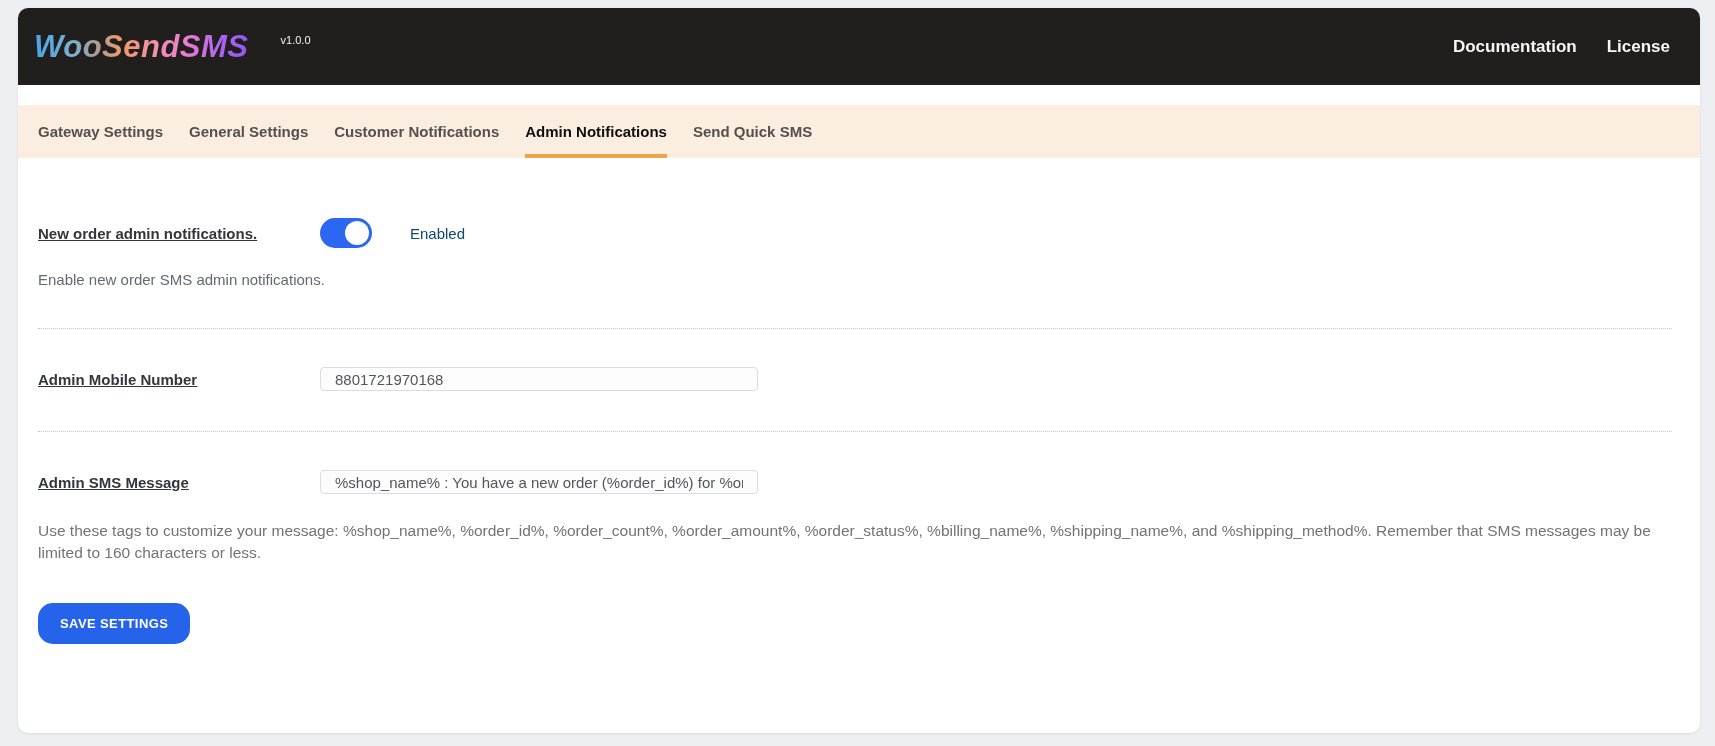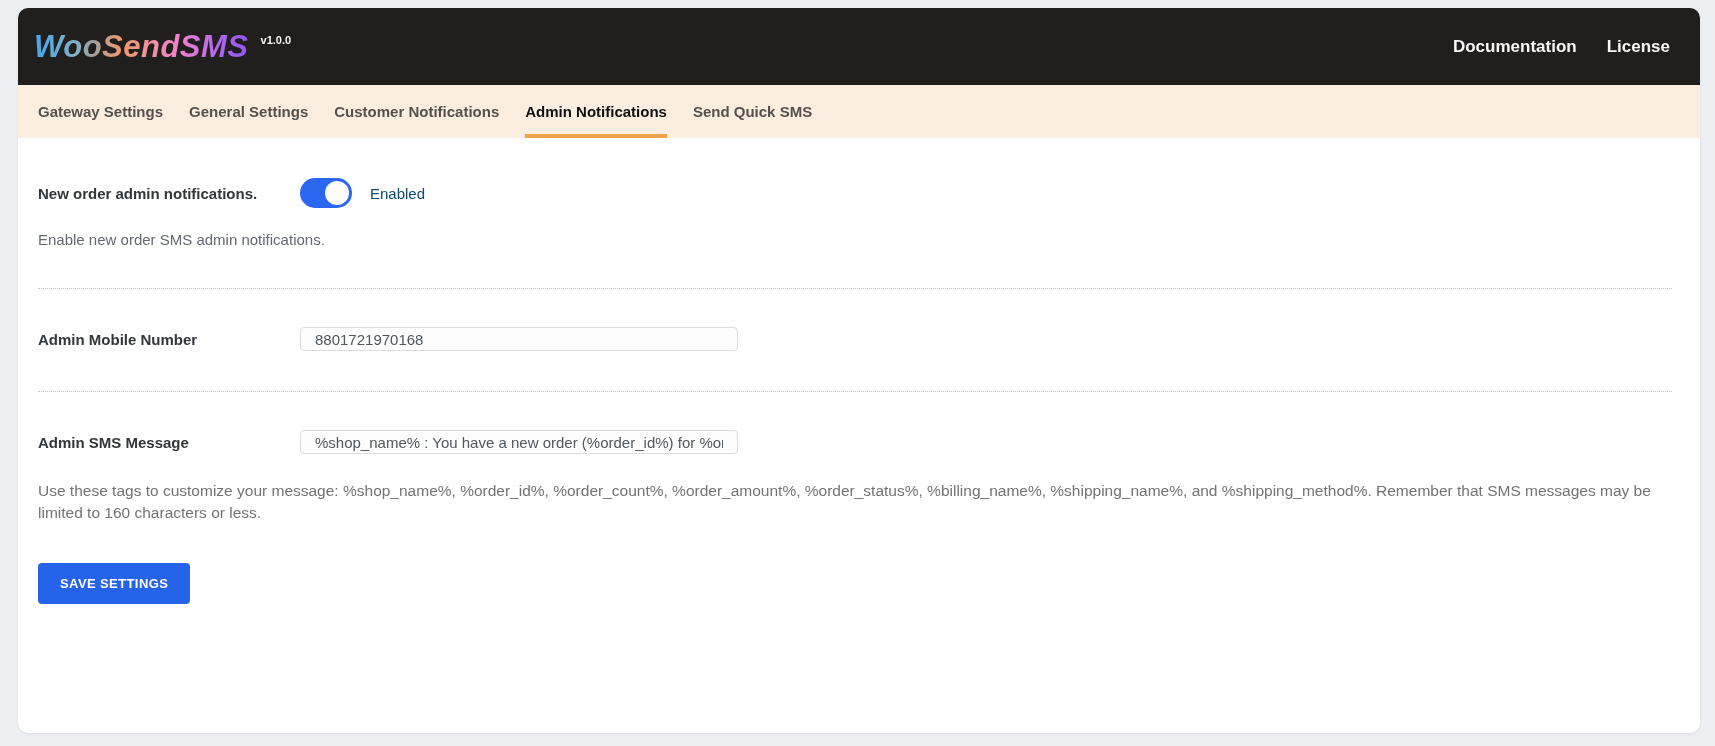--- a/index.html
+++ b/index.html
@@ -1,15 +1,15 @@
 <!DOCTYPE html>
 <html><head>
 <meta charset="utf-8">
 <style>
-  * { margin: 0; padding: 0; box-sizing: border-box; }
+  * { margin: 0; padding: 0; box-sizing: border-box; gap: 20px; }
   html, body { width: 1715px; height: 746px; }
   body {
     background: #edeff3;
     font-family: "Liberation Sans", sans-serif;
     position: relative;
     overflow: hidden;
   }
   .card {
     position: absolute;
     left: 18px; top: 8px; right: 15px; bottom: 13px;
@@ -39,21 +39,21 @@
     -webkit-background-clip: text;
     background-clip: text;
     -webkit-text-fill-color: transparent;
     color: #45a6ec;
     line-height: 1;
     padding-right: 4px;
   }
   .version {
     color: #f5f5f5;
     font-size: 11px;
-    font-weight: 700;
+    font-weight: 400;
     margin: 3px 0 0 8px;
   }
   .hdr-nav { margin-left: auto; display: flex; gap: 30px; }
   .hdr-link {
     color: #f7f7f7;
     font-size: 17px;
     font-weight: 700;
     text-decoration: none;
     cursor: pointer;
   }
@@ -83,20 +83,21 @@
     border-bottom-color: #eba44a;
   }
   
   .content { padding: 0 28px 0 20px; flex: 1 1 auto; }
   .row { display: flex; align-items: center; }
   .row-label {
     flex: 0 0 262px;
     font-size: 15px;
     font-weight: 700;
     color: #32373c;
+    text-decoration: underline;
   }
   .toggle-row { margin-top: 40px; }
   .toggle {
     width: 52px; height: 30px;
     background: #2b67f0;
     border-radius: 15px;
     position: relative;
     cursor: pointer;
     flex: 0 0 auto;
   }
@@ -136,21 +137,21 @@
     font-size: 15.5px;
     color: #737373;
     line-height: 1.4;
   }
   .save-btn {
     margin-top: 40px;
     display: inline-block;
     background: #2563eb;
     color: #ffffff;
     border: none;
-    border-radius: 4px;
+    border-radius: 15px;
     padding: 13px 22px;
     font-family: "Liberation Sans", sans-serif;
     font-size: 13px;
     font-weight: 700;
     letter-spacing: 0.4px;
     cursor: pointer;
   }
 </style>
 </head>
 <body>

